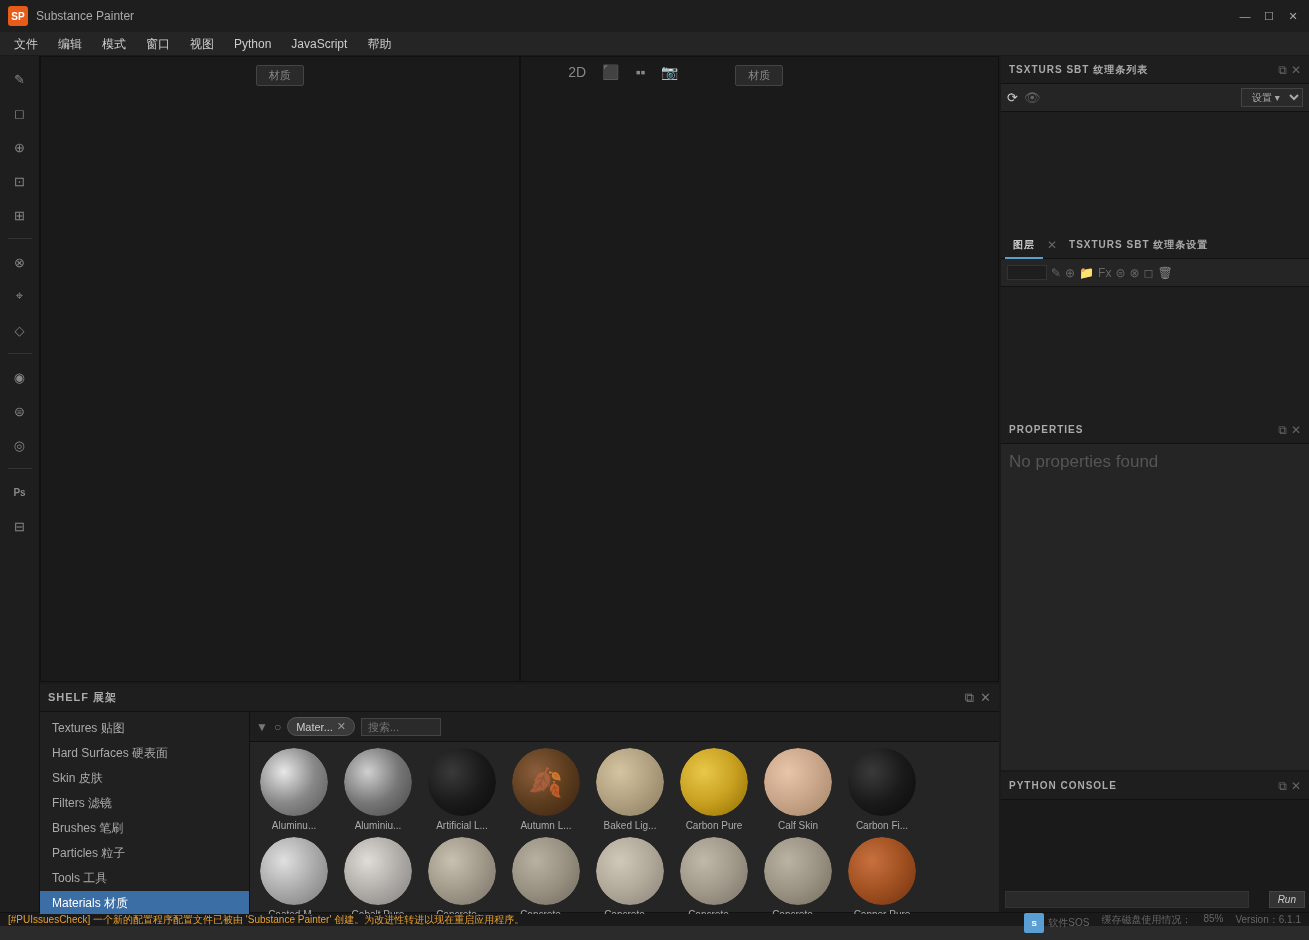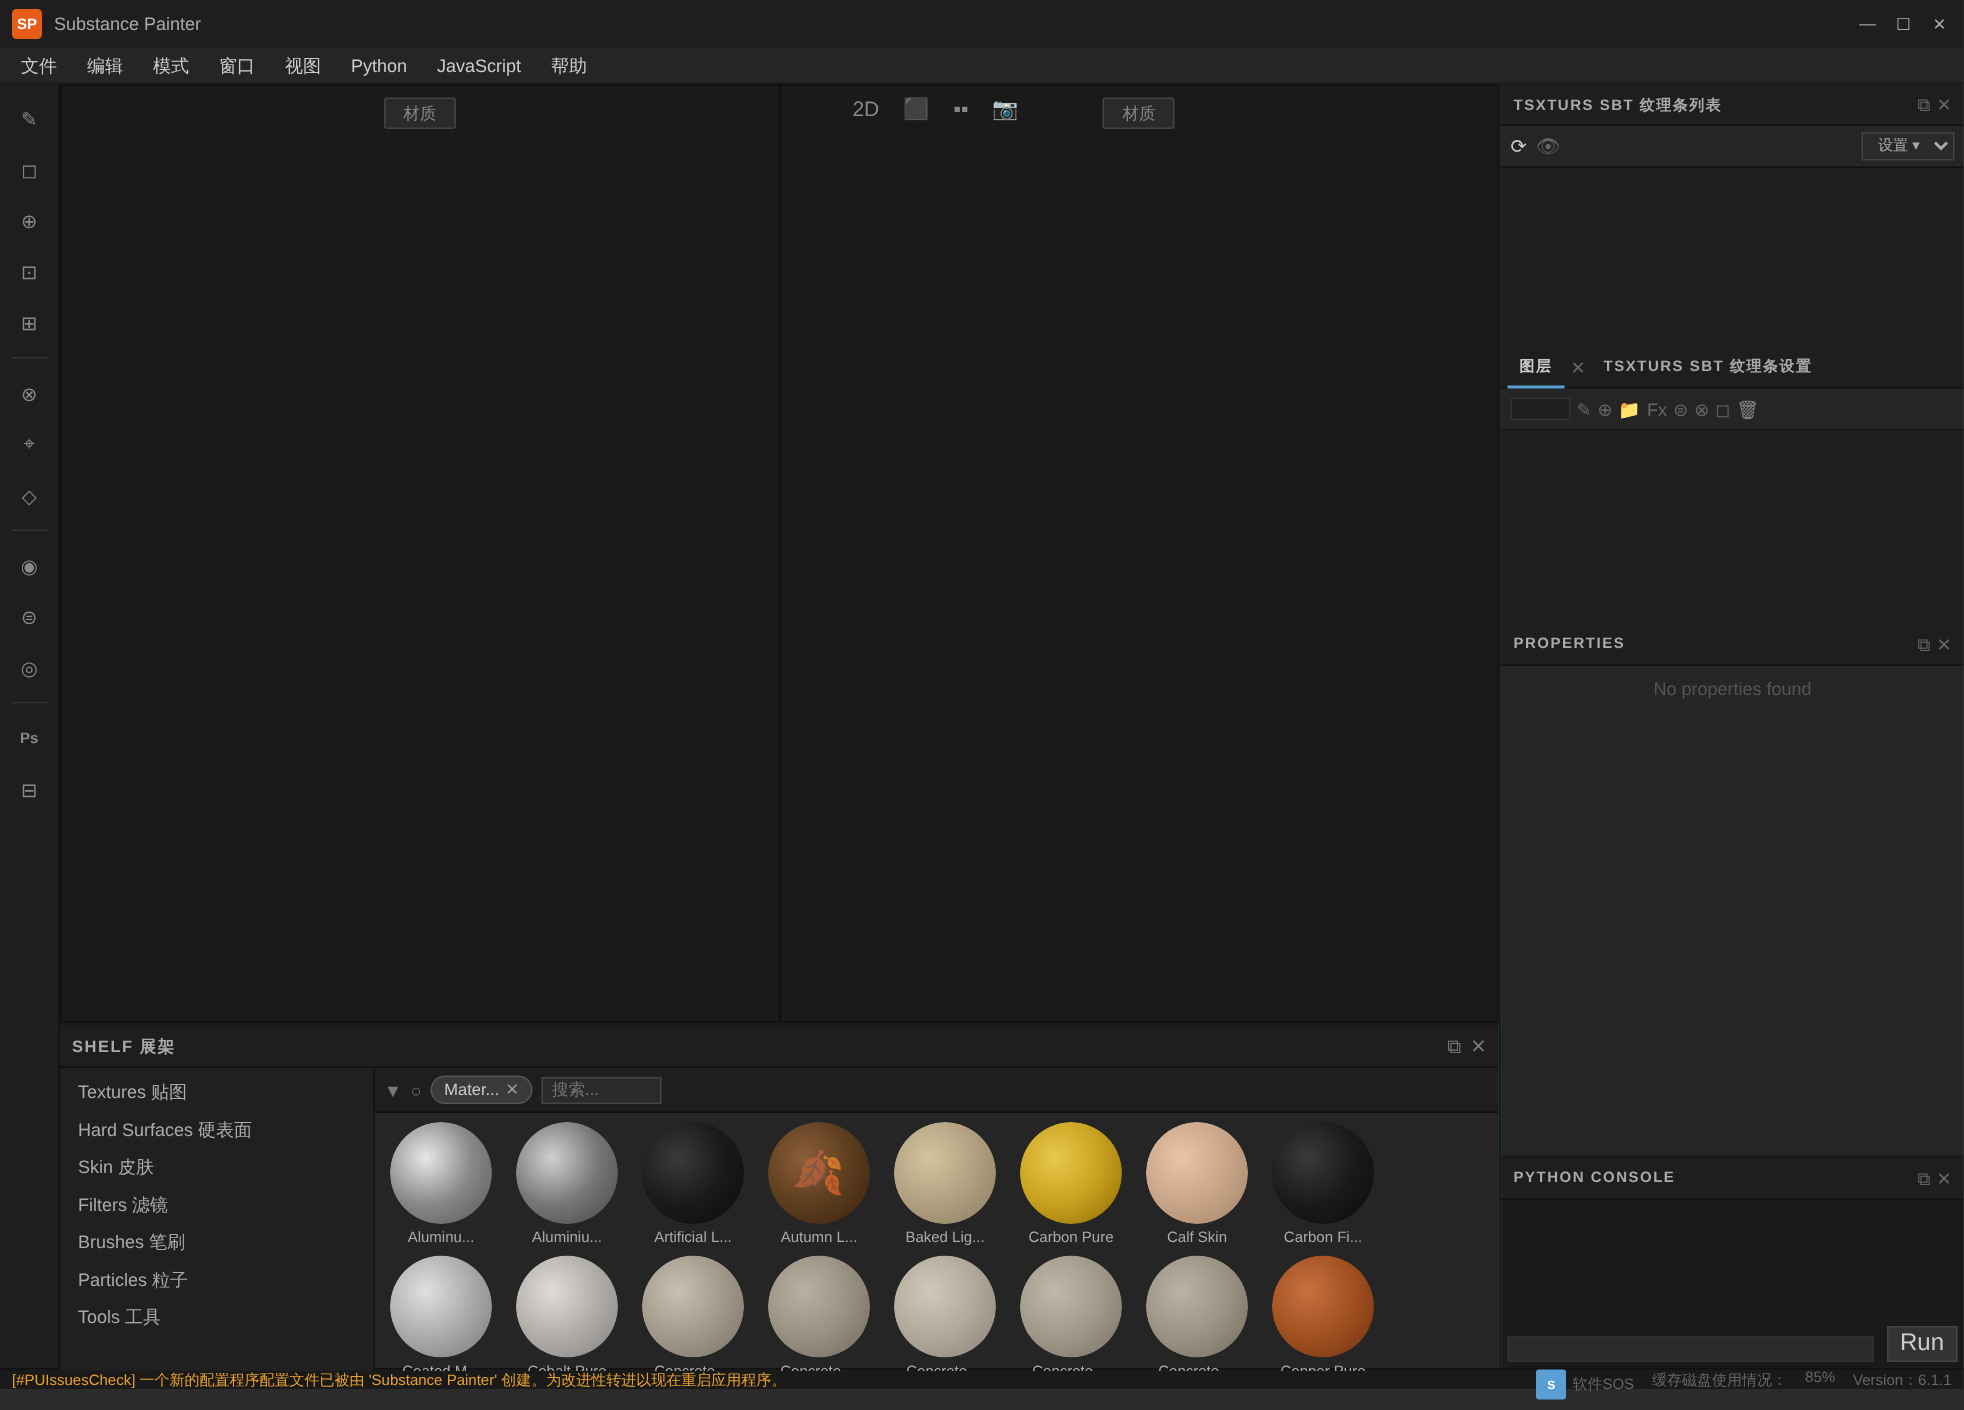--- a/index.html
+++ b/index.html
@@ -396,22 +396,21 @@
       height: 28px;
       background: #1e1e1e;
       display: flex;
       align-items: center;
       padding: 0 8px;
       border-bottom: 1px solid #111;
     }
     #properties-content {
       padding: 8px;
       color: #555;
-      font-size: 12px;
-      text-align: center;
+      font-size: 17px;
     }
 
     
     #python-console {
       height: 140px;
       background: #252525;
     }
     #python-header {
       height: 28px;
       background: #1e1e1e;
@@ -439,22 +438,23 @@
       outline: none;
     }
     #python-run {
       position: absolute;
       bottom: 4px;
       right: 4px;
       background: #333;
       border: 1px solid #444;
       color: #ccc;
       padding: 2px 8px;
-      font-size: 16px;
+      font-size: 10px;
       cursor: pointer;
+      font-style: italic;
     }
 
     
     #status-bar {
       height: 14px;
       background: #1a1a1a;
       display: flex;
       align-items: flex-start;
       padding: 0 8px;
       border-top: 1px solid #111;
@@ -572,20 +572,21 @@
       </div>
       <div id="shelf-body">
         <div id="shelf-sidebar">
         <div class="shelf-cat">Textures 贴图</div>
             <div class="shelf-cat">Hard Surfaces 硬表面</div>
             <div class="shelf-cat">Skin 皮肤</div>
             <div class="shelf-cat">Filters 滤镜</div>
             <div class="shelf-cat">Brushes 笔刷</div>
             <div class="shelf-cat">Particles 粒子</div>
             <div class="shelf-cat">Tools 工具</div>
+            <div class="shelf-cat active">Materials 材质</div>
           </div>
         <div id="shelf-content">
           <div id="shelf-filter-bar">
             <span class="filter-btn">▼</span>
             <span class="filter-btn">○</span>
             <div class="filter-tag">
               <span>Mater...</span>
               <span class="close-x">✕</span>
             </div>
             <input class="search-input" placeholder="搜索..." style="">

